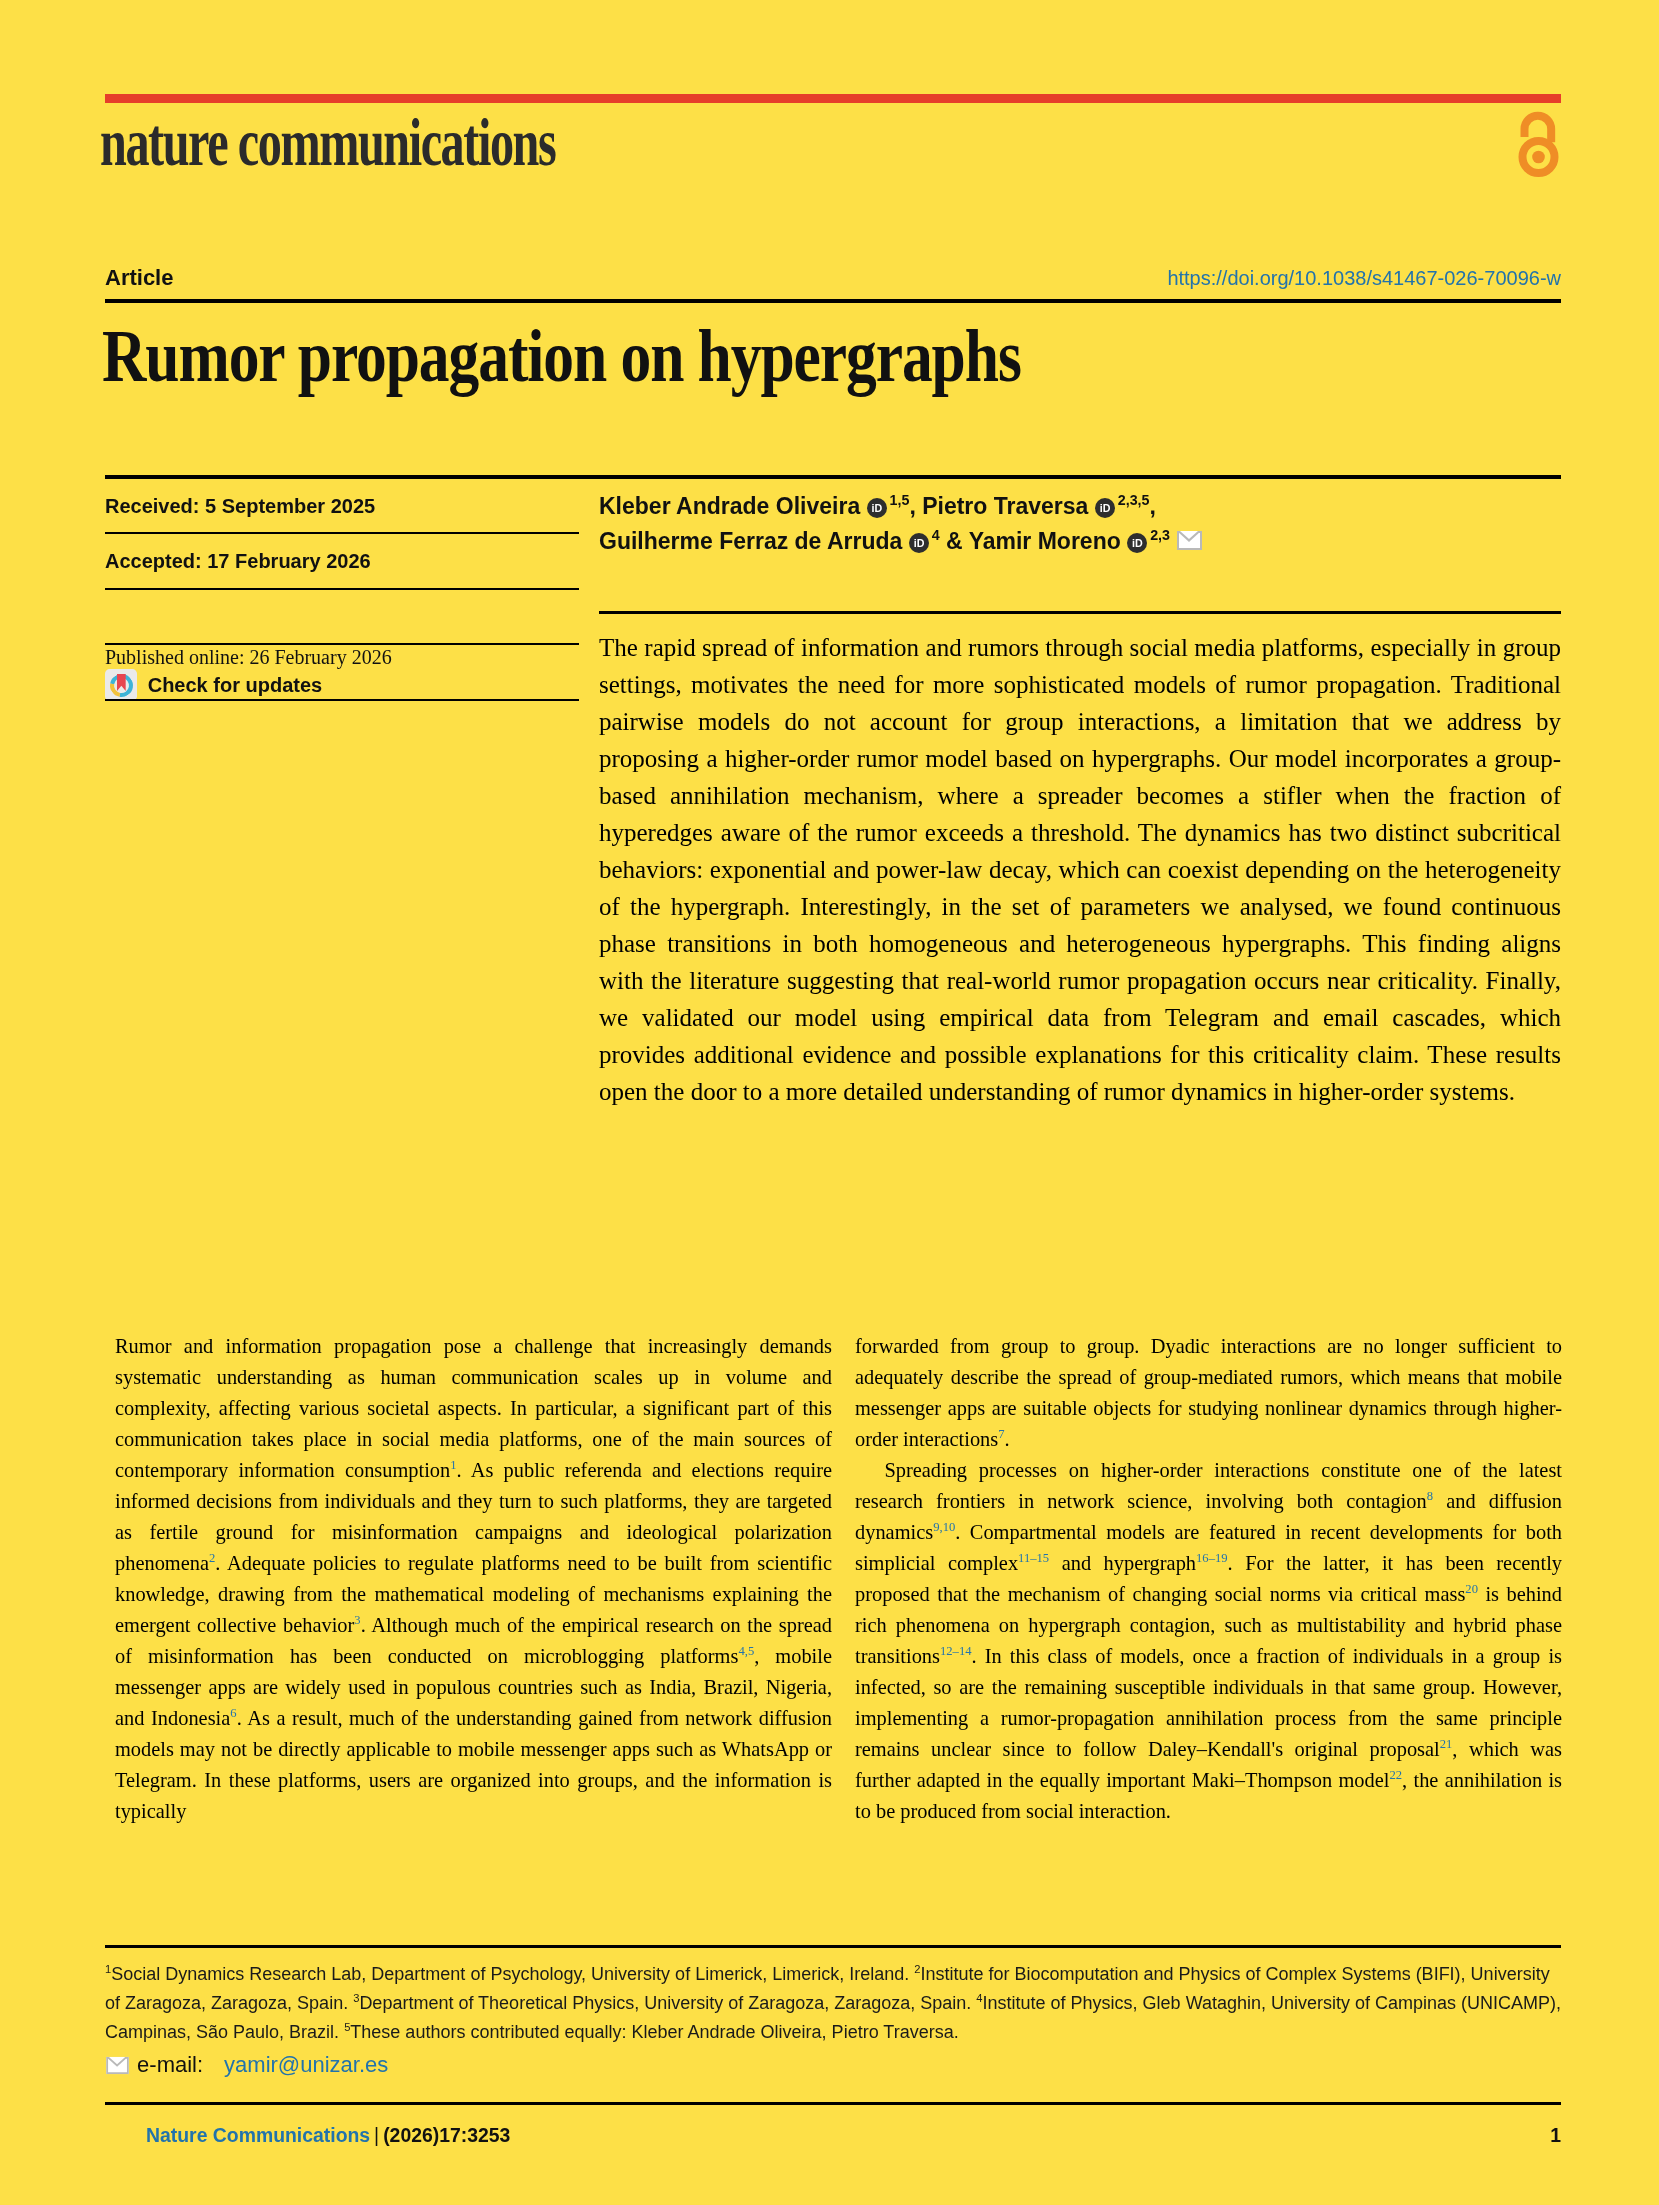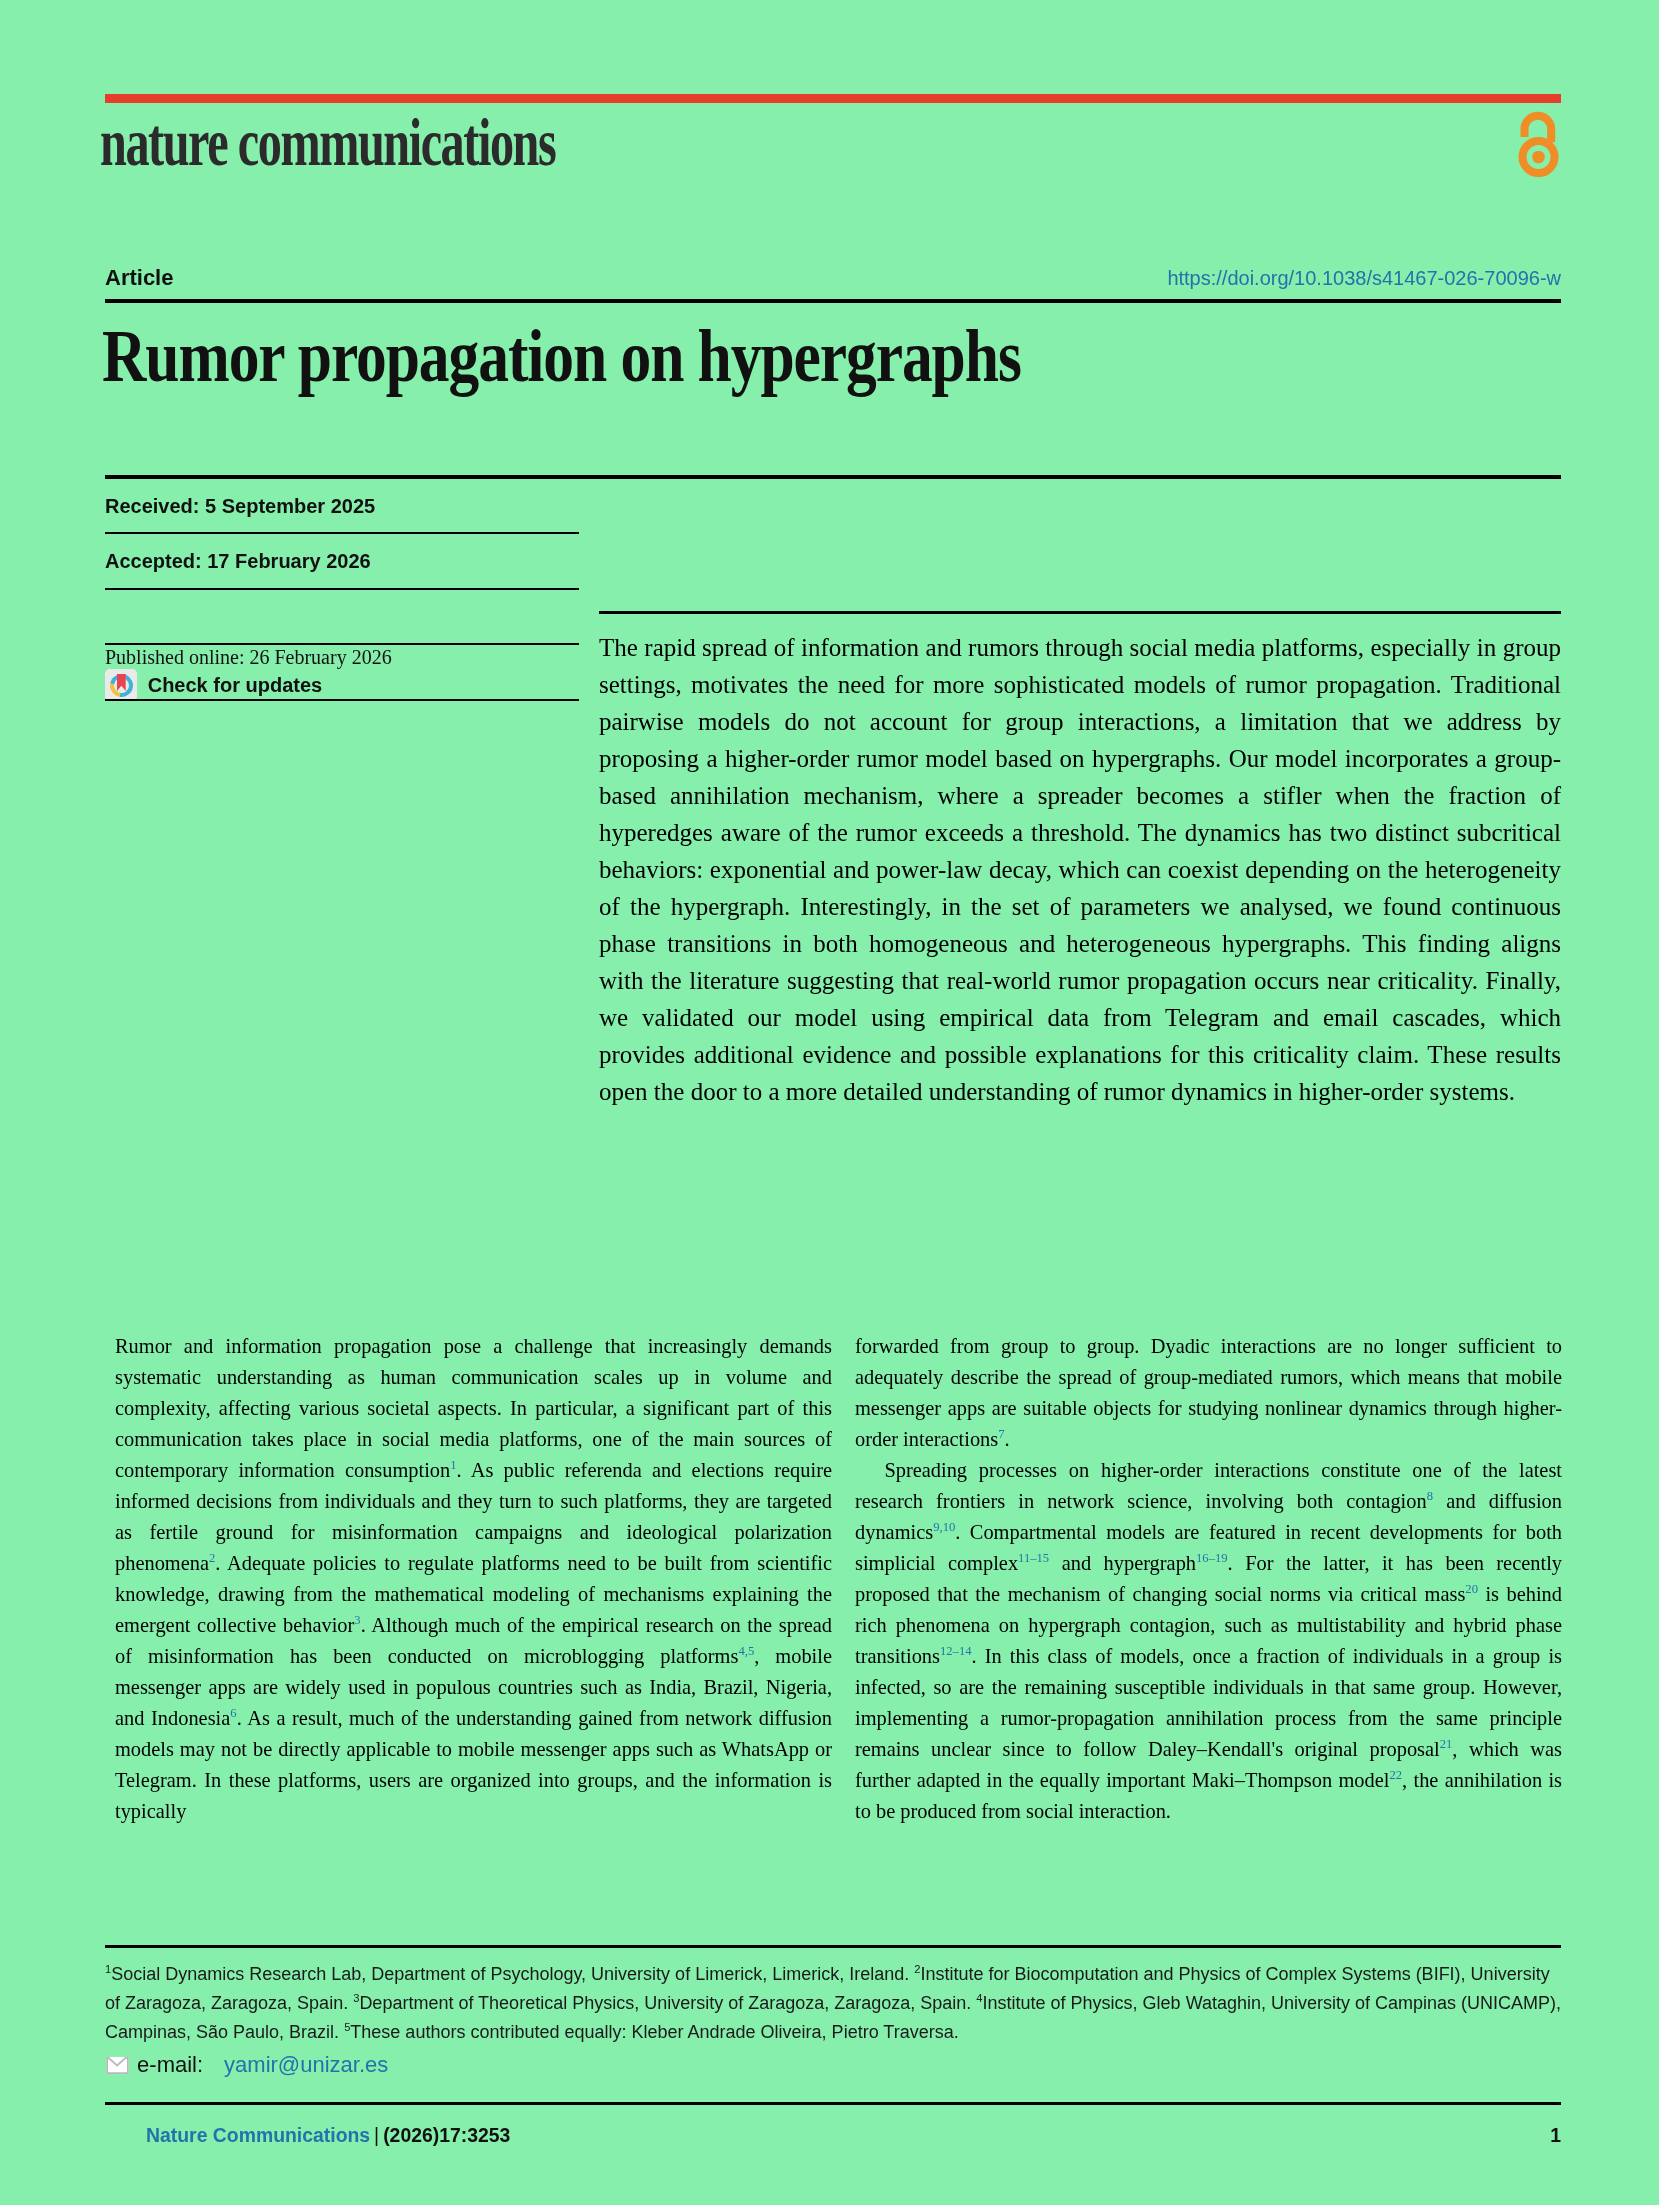--- a/index.html
+++ b/index.html
@@ -7,21 +7,21 @@
     --link-blue:#2273ac;
     --oa-orange:#ef8d26;
     --ink:#111;
   }
   *{margin:0;padding:0;box-sizing:border-box;}
   html,body{background:#fff;}
   .page{
     position:relative;
     width:1660px;
     height:2205px;
-    background:#86efac;
+    background:#fde047;
     font-family:"Liberation Sans",sans-serif;
     color:var(--ink);
     overflow:hidden;
   }
   .abs{position:absolute;}
 
   
   .red-bar{left:105px;top:94px;width:1456px;height:9.4px;background:var(--accent-red);}
   .brand{
     left:100px;top:104px;
@@ -150,20 +150,24 @@
   <div class="abs meta-rule mr3"></div>
   <div class="abs check-updates">
     <span class="cfu-icon">
       <span class="cfu-ring"></span>
       <span class="cfu-mark"></span>
     </span>
     <span class="cfu-label">Check for updates</span>
   </div>
   <div class="abs meta-rule mr4"></div>
 
+  <div class="abs authors">
+    <div>Kleber Andrade Oliveira<span class="orcid-icon">iD</span><sup class="ref">1,5</sup>, Pietro Traversa<span class="orcid-icon">iD</span><sup class="ref">2,3,5</sup>,</div>
+    <div>Guilherme Ferraz de Arruda<span class="orcid-icon">iD</span><sup class="ref">4</sup> &amp; Yamir Moreno<span class="orcid-icon">iD</span><sup class="ref">2,3</sup><span class="mail-icon"></span></div>
+  </div>
 
   <div class="abs rule rule-abstract"></div>
   <div class="abs abstract">The rapid spread of information and rumors through social media platforms, especially in group settings, motivates the need for more sophisticated models of rumor propagation. Traditional pairwise models do not account for group interactions, a limitation that we address by proposing a higher-order rumor model based on hypergraphs. Our model incorporates a group-based annihilation mechanism, where a spreader becomes a stifler when the fraction of hyperedges aware of the rumor exceeds a threshold. The dynamics has two distinct subcritical behaviors: exponential and power-law decay, which can coexist depending on the heterogeneity of the hypergraph. Interestingly, in the set of parameters we analysed, we found continuous phase transitions in both homogeneous and heterogeneous hypergraphs. This finding aligns with the literature suggesting that real-world rumor propagation occurs near criticality. Finally, we validated our model using empirical data from Telegram and email cascades, which provides additional evidence and possible explanations for this criticality claim. These results open the door to a more detailed understanding of rumor dynamics in higher-order systems.</div>
 
   <div class="abs body-col col-left">
     <p>Rumor and information propagation pose a challenge that increasingly demands systematic understanding as human communication scales up in volume and complexity, affecting various societal aspects. In particular, a significant part of this communication takes place in social media platforms, one of the main sources of contemporary information consumption<sup class="ref">1</sup>. As public referenda and elections require informed decisions from individuals and they turn to such platforms, they are targeted as fertile ground for misinformation campaigns and ideological polarization phenomena<sup class="ref">2</sup>. Adequate policies to regulate platforms need to be built from scientific knowledge, drawing from the mathematical modeling of mechanisms explaining the emergent collective behavior<sup class="ref">3</sup>. Although much of the empirical research on the spread of misinformation has been conducted on microblogging platforms<sup class="ref">4,5</sup>, mobile messenger apps are widely used in populous countries such as India, Brazil, Nigeria, and Indonesia<sup class="ref">6</sup>. As a result, much of the understanding gained from network diffusion models may not be directly applicable to mobile messenger apps such as WhatsApp or Telegram. In these platforms, users are organized into groups, and the information is typically</p>
   </div>
   <div class="abs body-col col-right">
     <p>forwarded from group to group. Dyadic interactions are no longer sufficient to adequately describe the spread of group-mediated rumors, which means that mobile messenger apps are suitable objects for studying nonlinear dynamics through higher-order interactions<sup class="ref">7</sup>.</p>
     <p class="indent">Spreading processes on higher-order interactions constitute one of the latest research frontiers in network science, involving both contagion<sup class="ref">8</sup> and diffusion dynamics<sup class="ref">9,10</sup>. Compartmental models are featured in recent developments for both simplicial complex<sup class="ref">11–15</sup> and hypergraph<sup class="ref">16–19</sup>. For the latter, it has been recently proposed that the mechanism of changing social norms via critical mass<sup class="ref">20</sup> is behind rich phenomena on hypergraph contagion, such as multistability and hybrid phase transitions<sup class="ref">12–14</sup>. In this class of models, once a fraction of individuals in a group is infected, so are the remaining susceptible individuals in that same group. However, implementing a rumor-propagation annihilation process from the same principle remains unclear since to follow Daley–Kendall's original proposal<sup class="ref">21</sup>, which was further adapted in the equally important Maki–Thompson model<sup class="ref">22</sup>, the annihilation is to be produced from social interaction.</p>

